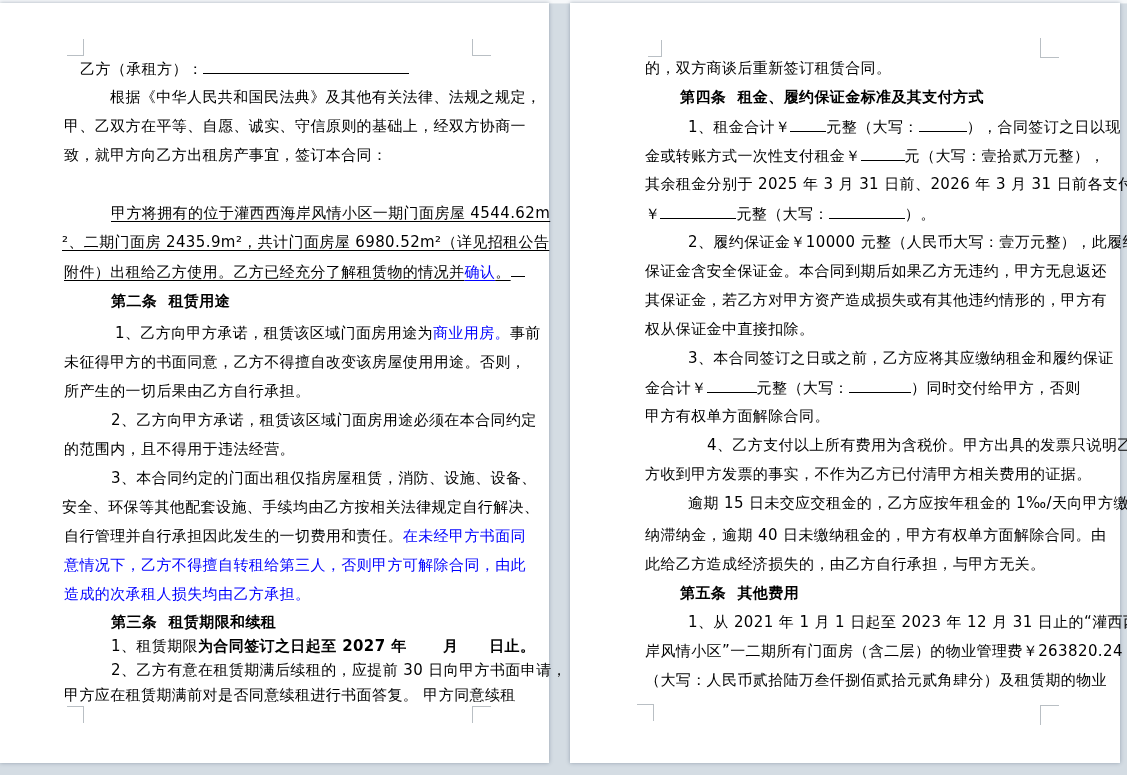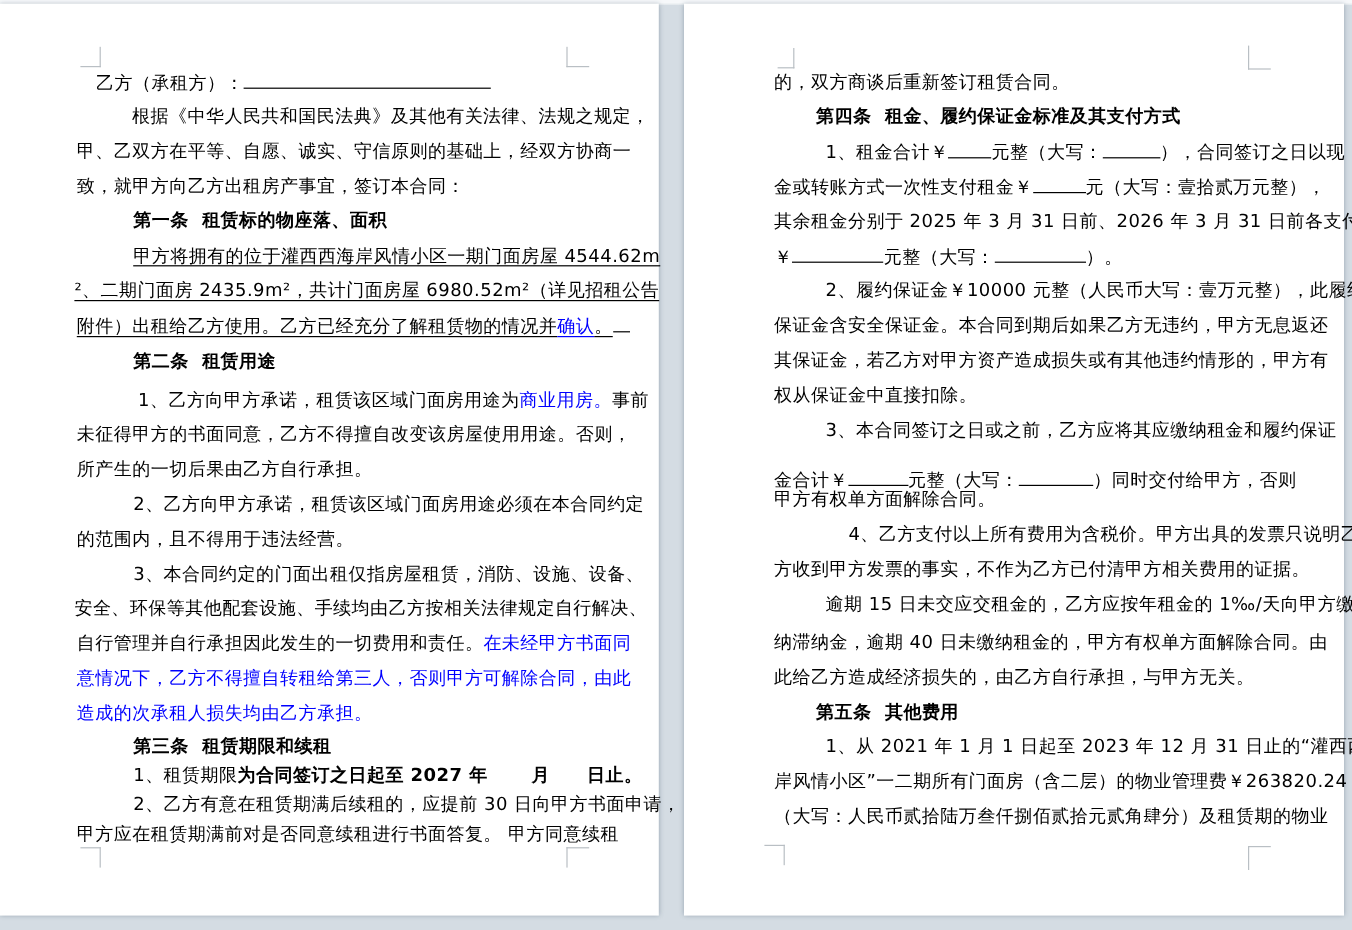--- a/index.html
+++ b/index.html
@@ -49,21 +49,20 @@
 
 <div class="page page-left">
   <div class="mark tl"></div>
   <div class="mark tr"></div>
   <div class="mark bl"></div>
   <div class="mark br"></div>
 <div class="line" style="left: 80px; top: 57px;"><span>乙方（承租方）：</span><span class="blank" style="width: 206px;"></span></div>
     <div class="line" style="left: 110px; top: 86px;"><span>根据《中华人民共和国民法典》及其他有关法律、法规之规定，</span></div>
     <div class="line" style="left: 64px; top: 115px;"><span>甲、乙双方在平等、自愿、诚实、守信原则的基础上，经双方协商一</span></div>
     <div class="line" style="left: 64px; top: 144px;"><span>致，就甲方向乙方出租房产事宜，签订本合同：</span></div>
-    <div class="line" style="left: 111px; top: 172px;"><span class="b">第一条  租赁标的物座落、面积</span></div>
     <div class="line" style="left: 111px; top: 202px;"><span class="u">甲方将拥有的位于灌西西海岸风情小区一期门面房屋 4544.62m</span></div>
     <div class="line" style="left: 62px; top: 231px;"><span class="u">²、二期门面房 2435.9m²，共计门面房屋 6980.52m²（详见招租公告</span></div>
     <div class="line" style="left: 64px; top: 260px;"><span class="u">附件）出租给乙方使用。乙方已经充分了解租赁物的情况并</span><span class="u c">确认</span><span class="u">。</span><span class="blank" style="width: 14px;"></span></div>
     <div class="line" style="left: 111px; top: 290px;"><span class="b">第二条  租赁用途</span></div>
     <div class="line" style="left: 115px; top: 322px;"><span>1、乙方向甲方承诺，租赁该区域门面房用途为</span><span class="c">商业用房。</span><span>事前</span></div>
     <div class="line" style="left: 64px; top: 351px;"><span>未征得甲方的书面同意，乙方不得擅自改变该房屋使用用途。否则，</span></div>
     <div class="line" style="left: 64px; top: 380px;"><span>所产生的一切后果由乙方自行承担。</span></div>
     <div class="line" style="left: 111px; top: 409px;"><span>2、乙方向甲方承诺，租赁该区域门面房用途必须在本合同约定</span></div>
     <div class="line" style="left: 64px; top: 438px;"><span>的范围内，且不得用于违法经营。</span></div>
     <div class="line" style="left: 111px; top: 467px;"><span>3、本合同约定的门面出租仅指房屋租赁，消防、设施、设备、</span></div>
@@ -86,21 +85,21 @@
     <div class="line" style="left: 110px; top: 86px;"><span class="b">第四条  租金、履约保证金标准及其支付方式</span></div>
     <div class="line" style="left: 118px; top: 115px;"><span>1、租金合计￥</span><span class="blank" style="width: 36px;"></span><span>元整（大写：</span><span class="blank" style="width: 48px;"></span><span>），合同签订之日以现</span></div>
     <div class="line" style="left: 75px; top: 144px; font-family: Liberation Serif, serif;"><span>金或转账方式一次性支付租金￥</span><span class="blank" style="width: 44px;"></span><span>元（大写：壹拾贰万元整），</span></div>
     <div class="line" style="left: 75px; top: 173px;"><span>其余租金分别于 2025 年 3 月 31 日前、2026 年 3 月 31 日前各支付</span></div>
     <div class="line" style="left: 75px; top: 202px;"><span>￥</span><span class="blank" style="width: 76px;"></span><span>元整（大写：</span><span class="blank" style="width: 76px;"></span><span>）。</span></div>
     <div class="line" style="left: 118px; top: 231px;"><span>2、履约保证金￥10000 元整（人民币大写：壹万元整），此履约</span></div>
     <div class="line" style="left: 75px; top: 260px;"><span>保证金含安全保证金。本合同到期后如果乙方无违约，甲方无息返还</span></div>
     <div class="line" style="left: 75px; top: 289px;"><span>其保证金，若乙方对甲方资产造成损失或有其他违约情形的，甲方有</span></div>
     <div class="line" style="left: 75px; top: 318px;"><span>权从保证金中直接扣除。</span></div>
     <div class="line" style="left: 118px; top: 347px;"><span>3、本合同签订之日或之前，乙方应将其应缴纳租金和履约保证</span></div>
-    <div class="line" style="left: 75px; top: 388px;"><span>金合计￥</span><span class="blank" style="width: 50px;"></span><span>元整（大写：</span><span class="blank" style="width: 62px;"></span><span>）同时交付给甲方，否则</span></div>
+    <div class="line" style="left: 75px; top: 376px;"><span>金合计￥</span><span class="blank" style="width: 50px;"></span><span>元整（大写：</span><span class="blank" style="width: 62px;"></span><span>）同时交付给甲方，否则</span></div>
     <div class="line" style="left: 75px; top: 405px;"><span>甲方有权单方面解除合同。</span></div>
     <div class="line" style="left: 118px; top: 434px; margin-left: 19px;"><span>4、乙方支付以上所有费用为含税价。甲方出具的发票只说明乙</span></div>
     <div class="line" style="left: 75px; top: 463px;"><span>方收到甲方发票的事实，不作为乙方已付清甲方相关费用的证据。</span></div>
     <div class="line" style="left: 118px; top: 492px;"><span>逾期 15 日未交应交租金的，乙方应按年租金的 1‰/天向甲方缴</span></div>
     <div class="line" style="left: 75px; top: 524px;"><span>纳滞纳金，逾期 40 日未缴纳租金的，甲方有权单方面解除合同。由</span></div>
     <div class="line" style="left: 75px; top: 553px;"><span>此给乙方造成经济损失的，由乙方自行承担，与甲方无关。</span></div>
     <div class="line" style="left: 110px; top: 582px;"><span class="b">第五条  其他费用</span></div>
     <div class="line" style="left: 118px; top: 611px;"><span>1、从 2021 年 1 月 1 日起至 2023 年 12 月 31 日止的“灌西西海</span></div>
     <div class="line" style="left: 75px; top: 640px;"><span>岸风情小区”一二期所有门面房（含二层）的物业管理费￥263820.24</span></div>
     <div class="line" style="left: 75px; top: 669px;"><span>（大写：人民币贰拾陆万叁仟捌佰贰拾元贰角肆分）及租赁期的物业</span></div>

